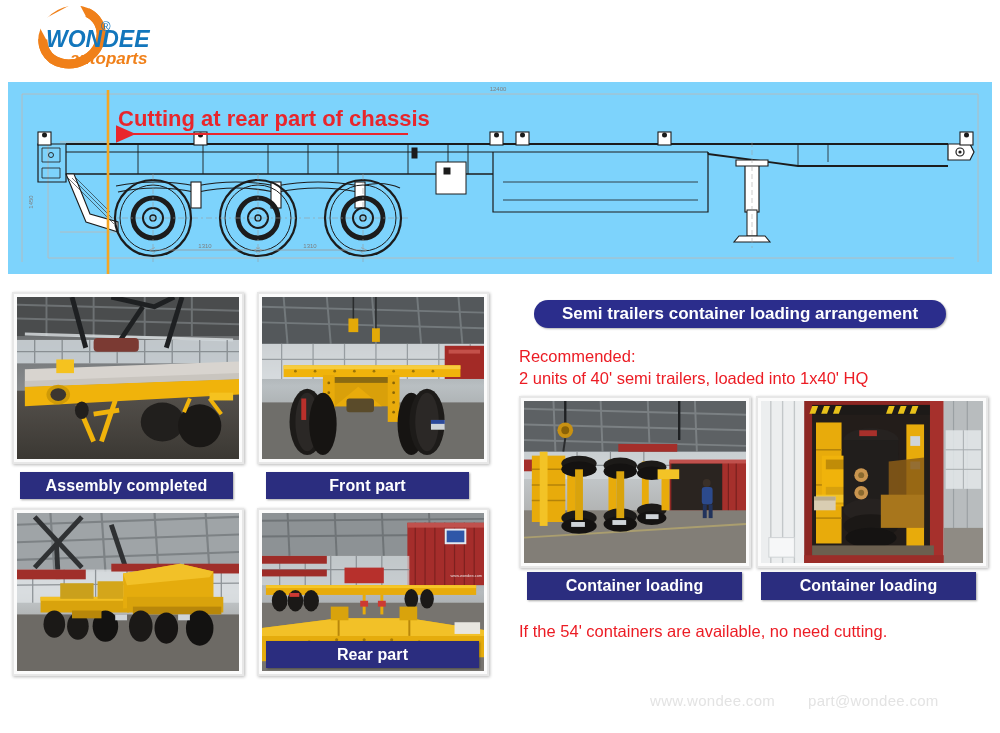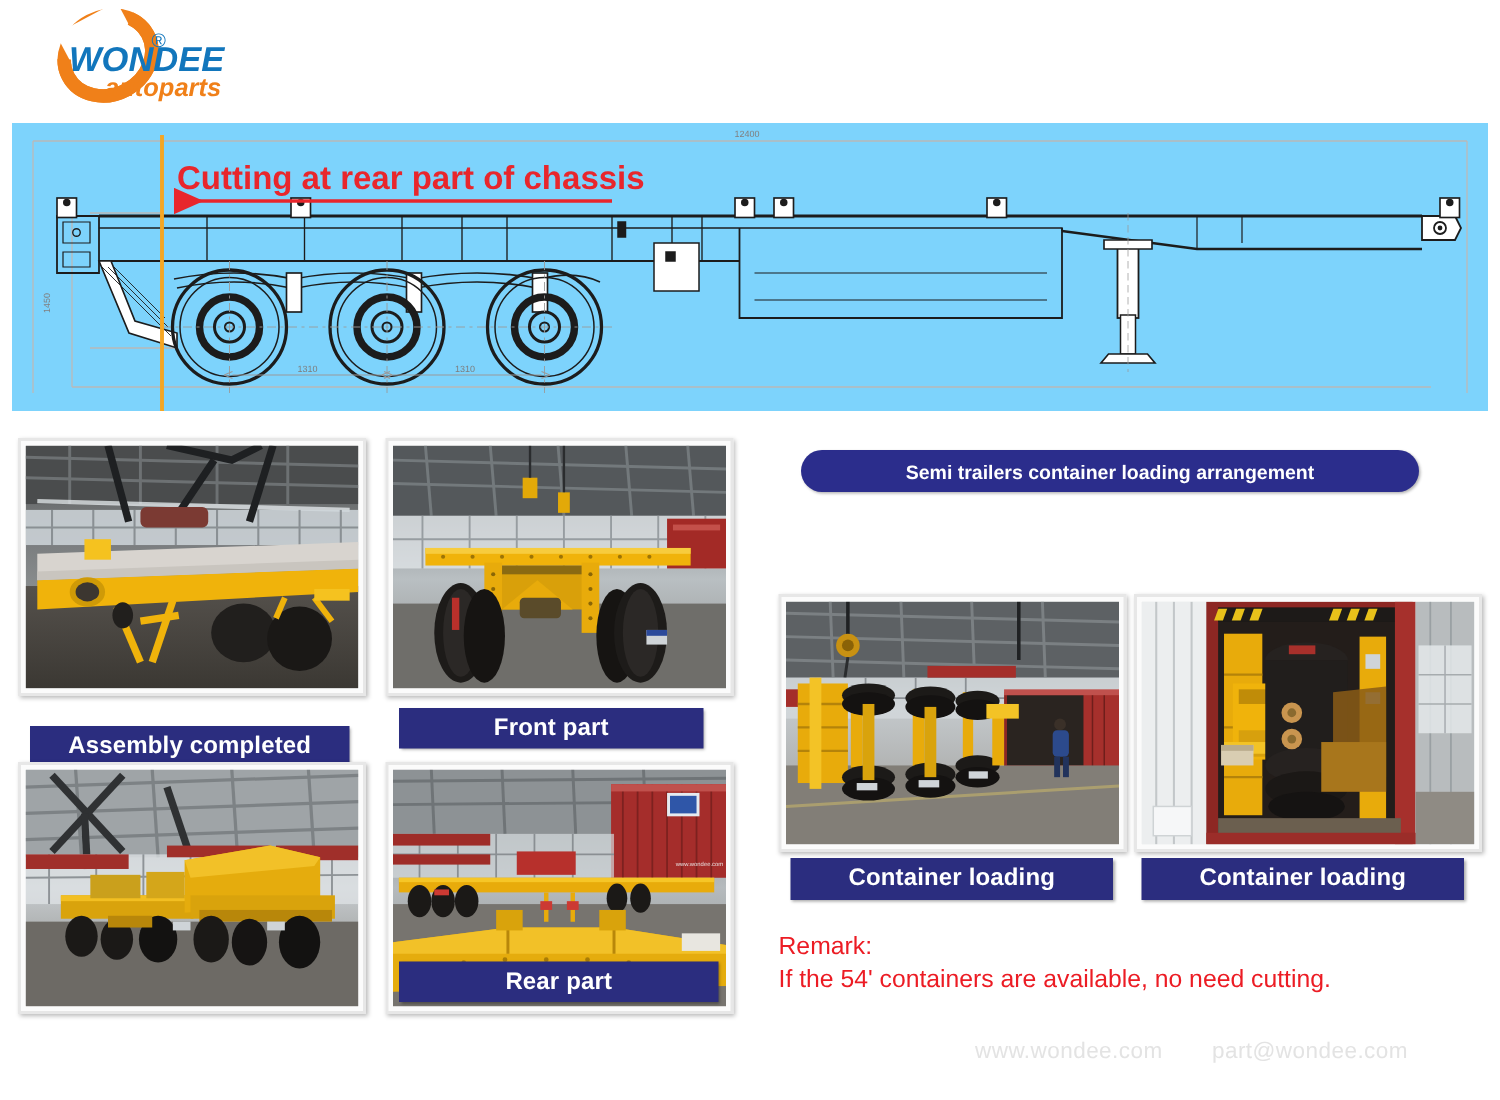--- a/index.html
+++ b/index.html
@@ -44,21 +44,21 @@
     box-shadow: 1px 1px 2px rgba(0,0,0,.35);
     white-space: nowrap;
   }
 
   
   .pill {
     position: absolute;
     background: #2b2d8c;
     color: #fff;
     border-radius: 16px;
-    font-size: 13px;
+    font-size: 17px;
     font-weight: 600;
     display:flex; align-items:center; justify-content:center;
     box-shadow: 1px 1px 2px rgba(0,0,0,.30);
     white-space: nowrap;
   }
   .redtext {
     position: absolute;
     color: #ec1c24;
     font-size: 16.5px;
     line-height: 1.35;
@@ -304,21 +304,21 @@
           <ellipse cx="186" cy="132" rx="22" ry="22" fill="#1a1816"></ellipse>
           <g stroke="#f0b30b" stroke-width="4" fill="none">
             <path d="M196,104 L208,120"></path>
               <path d="M176,104 L170,118"></path>
           </g>
           <rect x="196" y="98" width="24" height="8" fill="#f5c21f"></rect>
         </svg>
       </div>
     </div>
   </div>
-  <div class="caption" style="left:20px; top:472px; width:213px; height:27px;margin-top:12px;">Assembly completed</div>
+  <div class="caption" style="left:20px; top:472px; width:213px; height:27px;">Assembly completed</div>
 
   <div class="photo-card" style="left:257px; top:292px; width:232px; height:172px;">
     <div class="photo-frame">
       <div class="photo">
         <svg viewBox="0 0 226 166" preserveAspectRatio="none">
           <defs>
             <linearGradient id="g2bg" x1="0" y1="0" x2="0" y2="1">
               <stop offset="0" stop-color="#63676a"></stop>
                 <stop offset=".55" stop-color="#b9bfc2"></stop>
               <stop offset="1" stop-color="#8e8f8d"></stop>
@@ -554,20 +554,24 @@
             <circle cx="188" cy="134" r="1.6"></circle>
           </g>
         </svg>
       </div>
     </div>
   </div>
   <div class="caption" style="left:266px; top:641px; width:213px; height:27px;">Rear part</div>
 
   <div class="pill" style="left:534px; top:300px; width:412px; height:28px;">Semi trailers container loading arrangement</div>
 
+  <div class="redtext" style="left:519px; top:345px;">
+    <div>Recommended:</div>
+    <div>2 units of 40' semi trailers, loaded into 1x40' HQ</div>
+  </div>
 
   <div class="photo-card" style="left:519px; top:396px; width:232px; height:172px;">
     <div class="photo-frame">
       <div class="photo">
         <svg viewBox="0 0 226 166" preserveAspectRatio="none">
           <defs>
             <linearGradient id="g5bg" x1="0" y1="0" x2="0" y2="1">
               <stop offset="0" stop-color="#6e7275"></stop>
                 <stop offset=".45" stop-color="#c3c8cb"></stop>
               <stop offset="1" stop-color="#9a9792"></stop>
@@ -746,20 +750,19 @@
 
           <rect x="52" y="148" width="124" height="12" fill="#6b5f4f"></rect>
           <rect x="44" y="158" width="142" height="8" fill="#9b2d29"></rect>
         </svg>
       </div>
     </div>
   </div>
   <div class="caption" style="left:761px; top:572px; width:215px; height:28px;">Container loading</div>
 
   <div class="redtext" style="left:519px; top:620px;">
-    <div>Remark:</div>
     <div>If the 54' containers are available, no need cutting.</div>
   </div>
 
   <div class="footer" style="left:650px; top:692px;">www.wondee.com</div>
   <div class="footer" style="left:808px; top:692px;">part@wondee.com</div>
 
 </div>
 
 </body></html>

